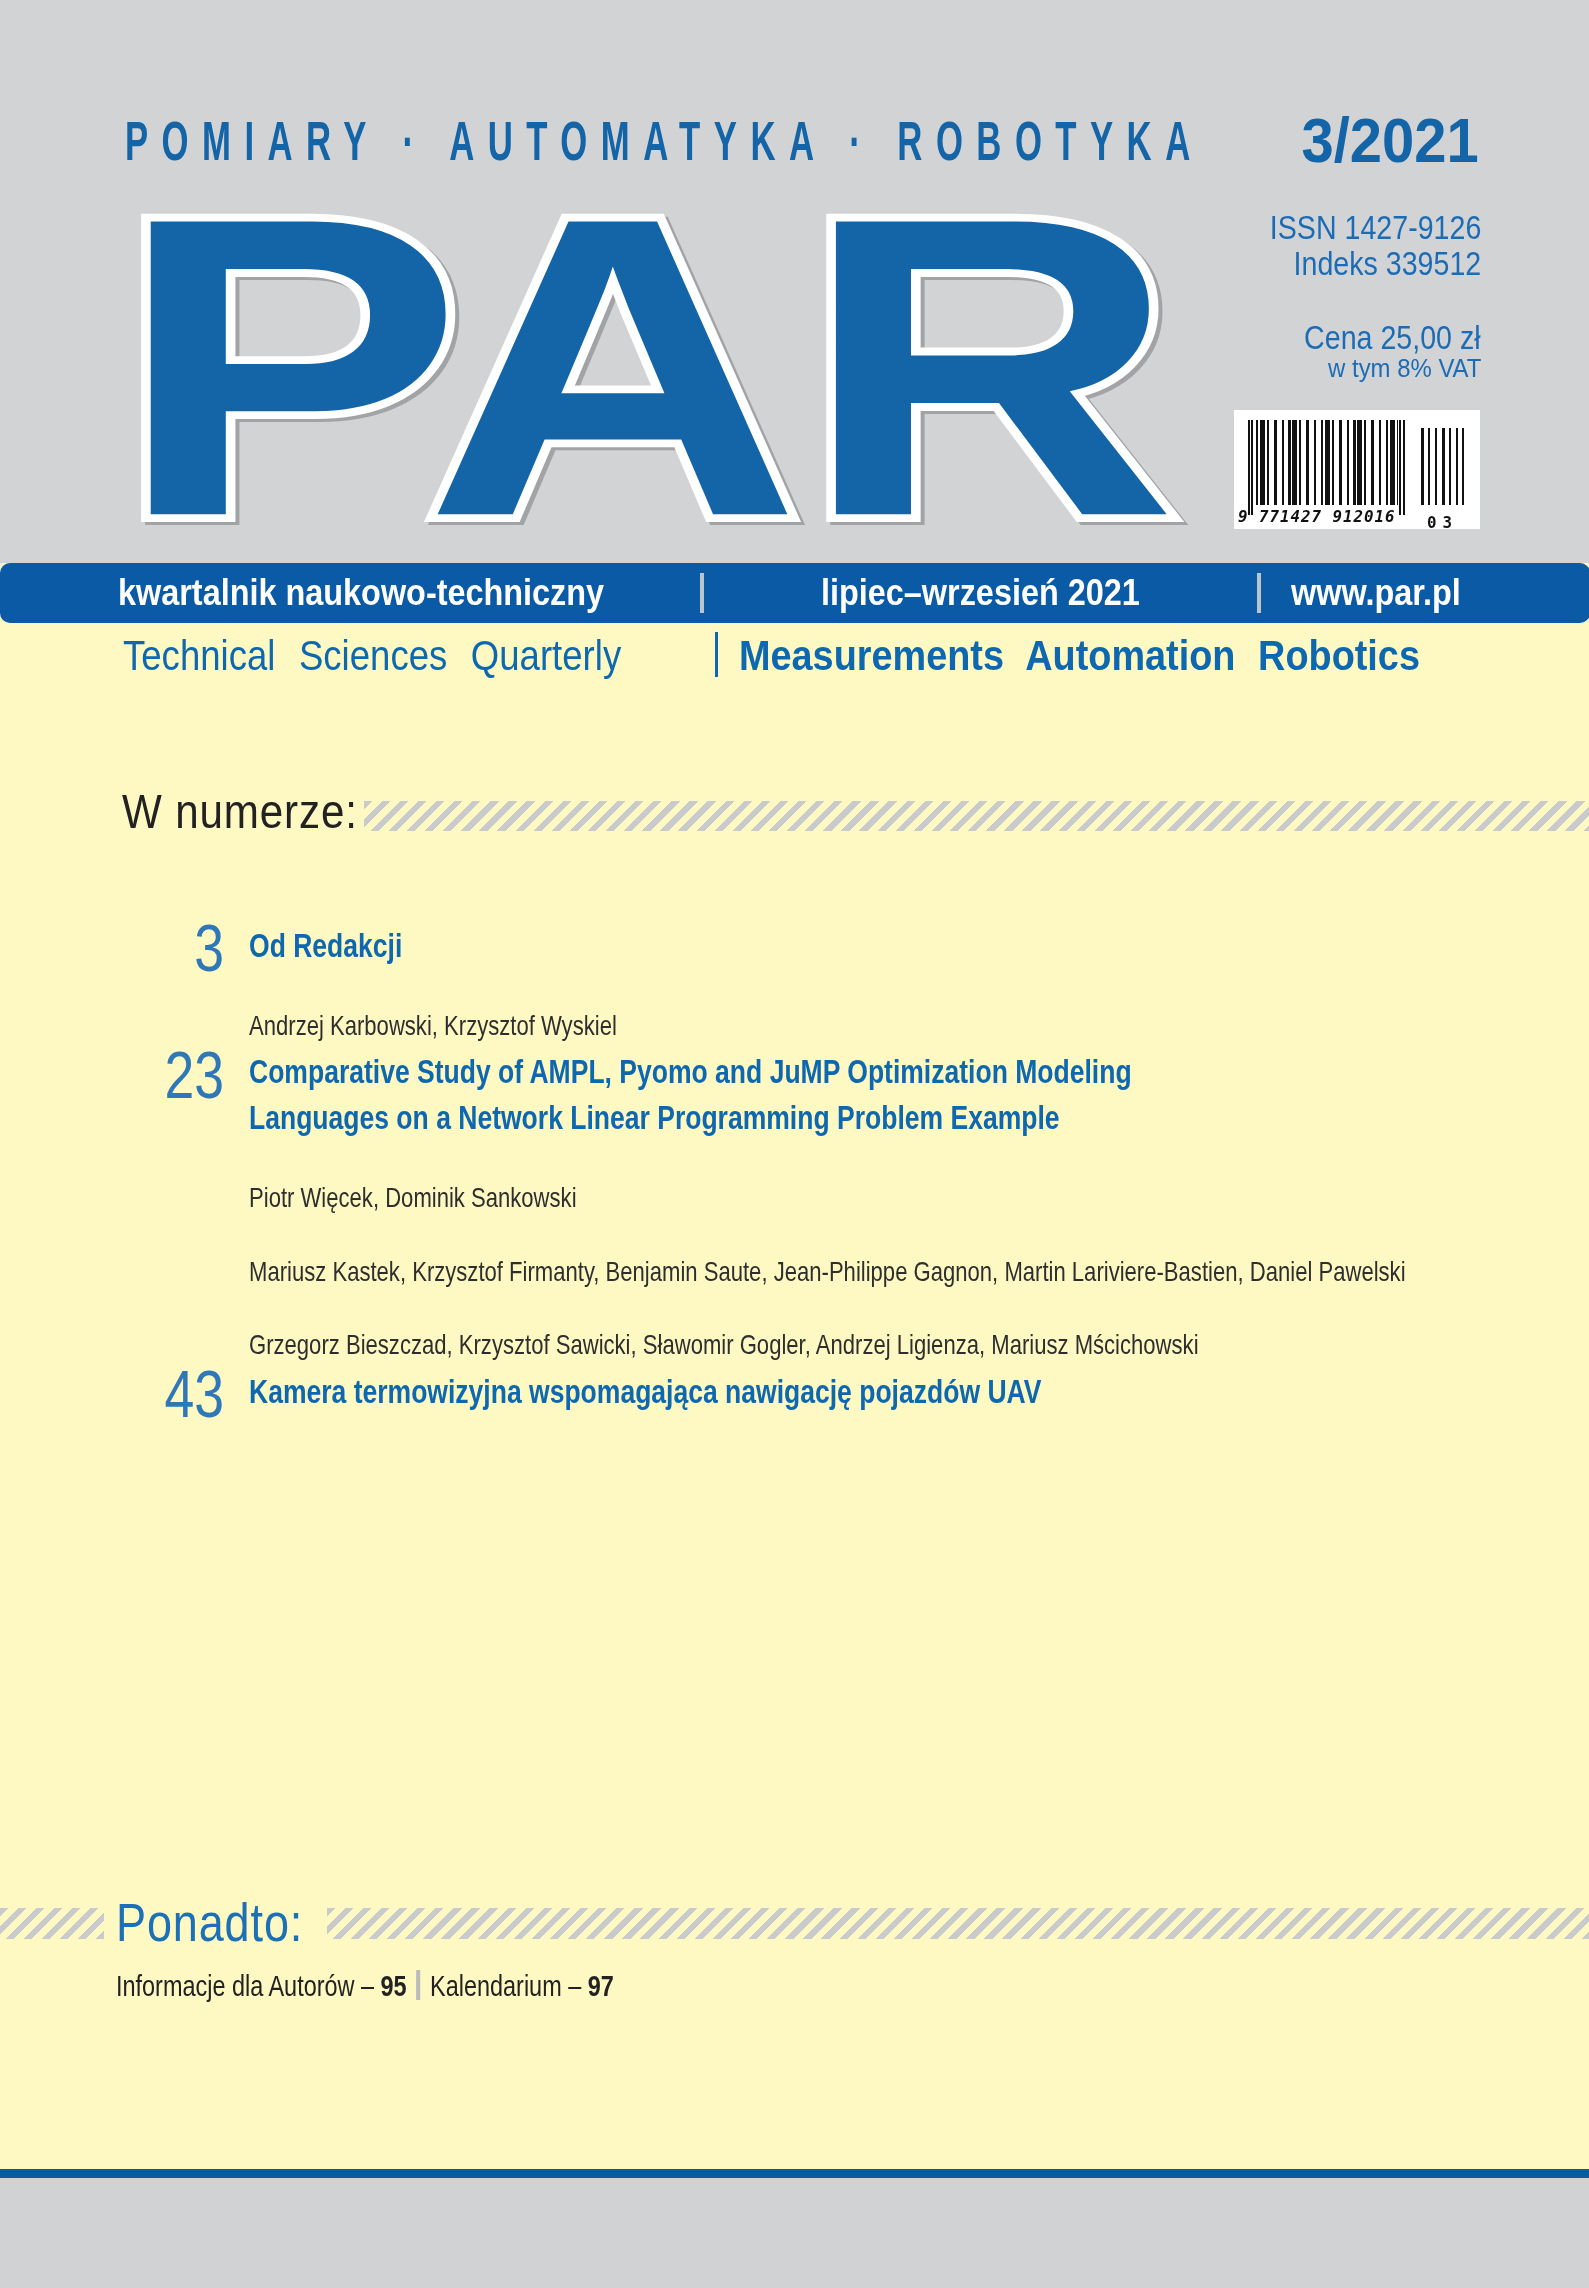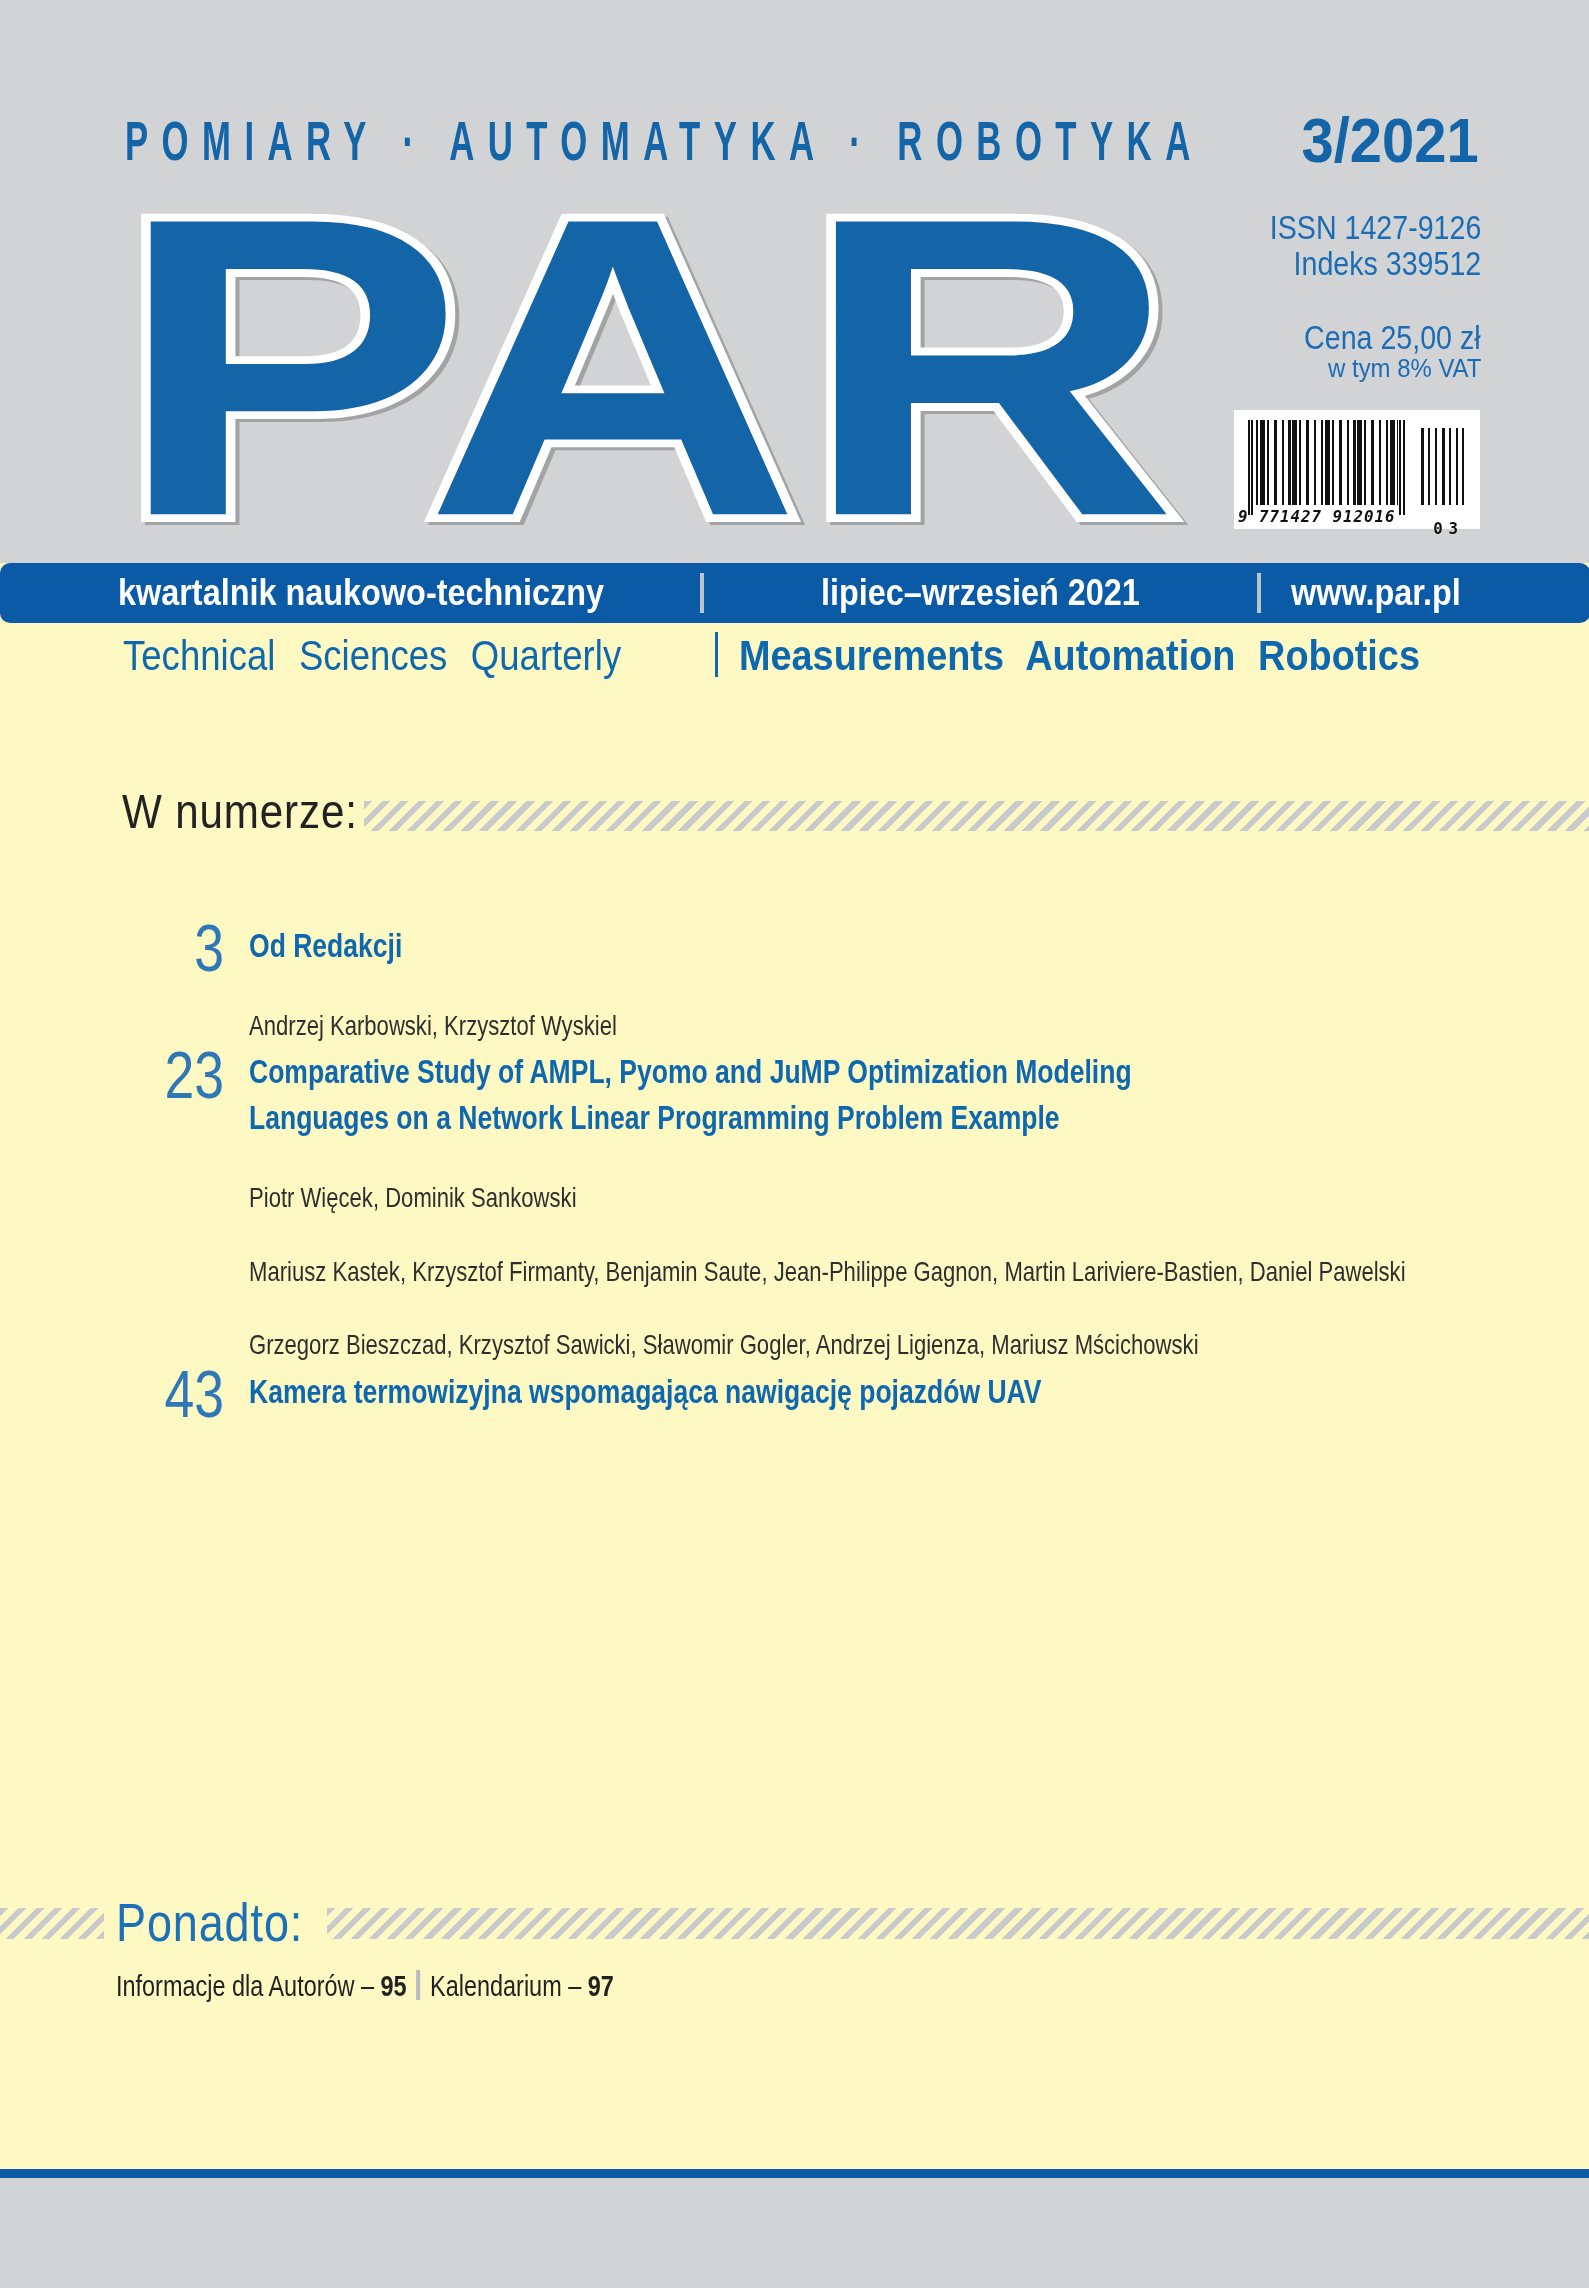--- a/index.html
+++ b/index.html
@@ -46,21 +46,21 @@
     position:absolute;left:187px;top:17.7px;width:43px;height:77px;
     background:repeating-linear-gradient(90deg,
       #111 0 3px,#fff 3px 6.9px,#111 6.9px 8.9px,#fff 8.9px 13.8px,#111 13.8px 15.8px,#fff 15.8px 20.7px);
   }
   .bc-num{
     position:absolute;left:3.9px;top:97px;width:167px;
     font-family:"DejaVu Sans Mono",monospace;font-size:15.8px;font-weight:bold;
     color:#111;letter-spacing:1px;white-space:nowrap;font-style:italic;
   }
   .bc-addon-num{
-    position:absolute;left:187px;top:109px;width:43px;text-align:right;
+    position:absolute;left:187px;top:103px;width:43px;text-align:center;
     font-family:"DejaVu Sans Mono",monospace;font-size:15.8px;font-weight:bold;color:#111;letter-spacing:5.9px;
   }
   
   .info-bar{position:absolute;left:0;top:563px;width:1590px;height:60px;background:#0b5aa5;border-radius:10px;}
   .info-bar span{position:absolute;top:0;line-height:60px;color:#fff;font-size:36px;font-weight:bold;white-space:nowrap;transform:scaleX(0.9);transform-origin:0 50%;}
   .ib-left{left:118px;}
   .ib-mid{left:821px;}
   .ib-right{left:1291px;}
   .ib-sep{position:absolute;top:9.9px;width:3.9px;height:40px;background:#b9c4cd;}
   .ib-sep.s1{left:700px;}

